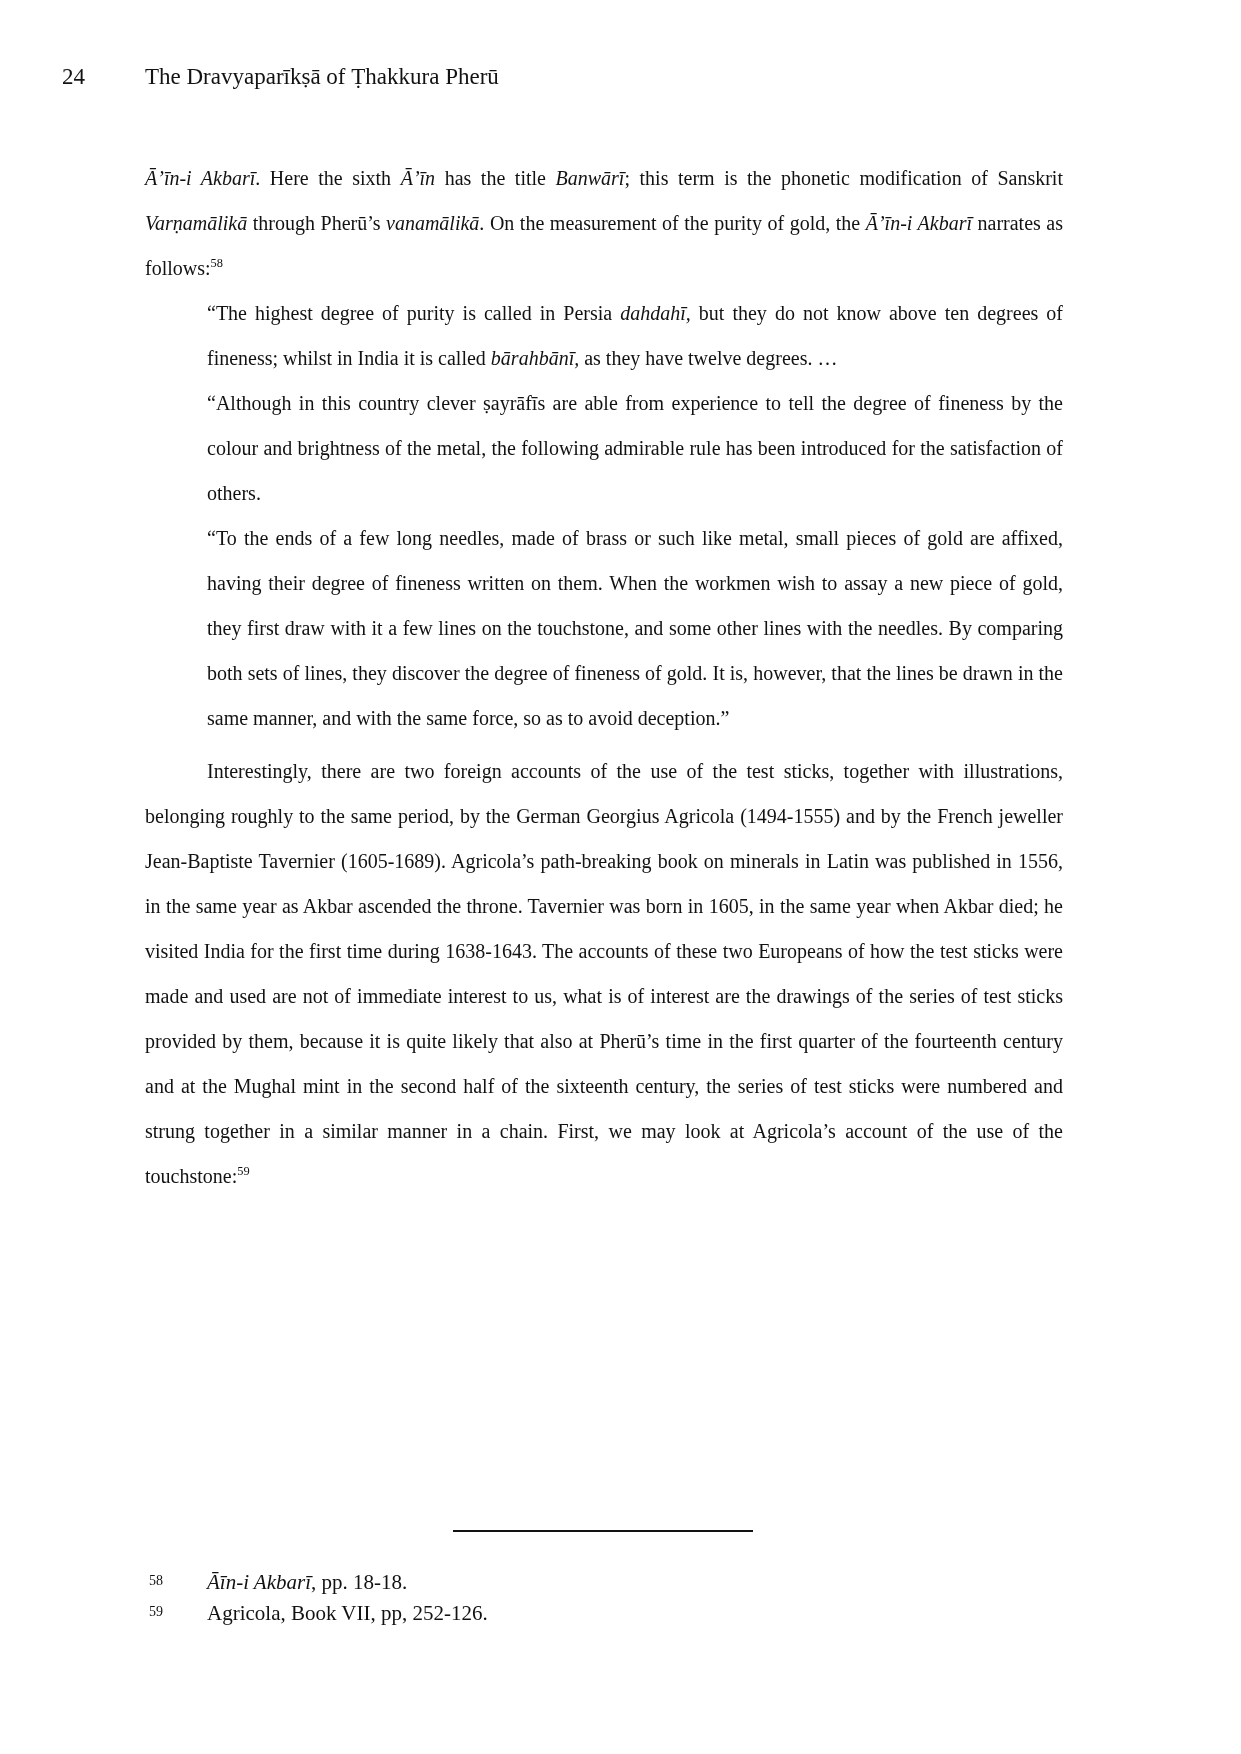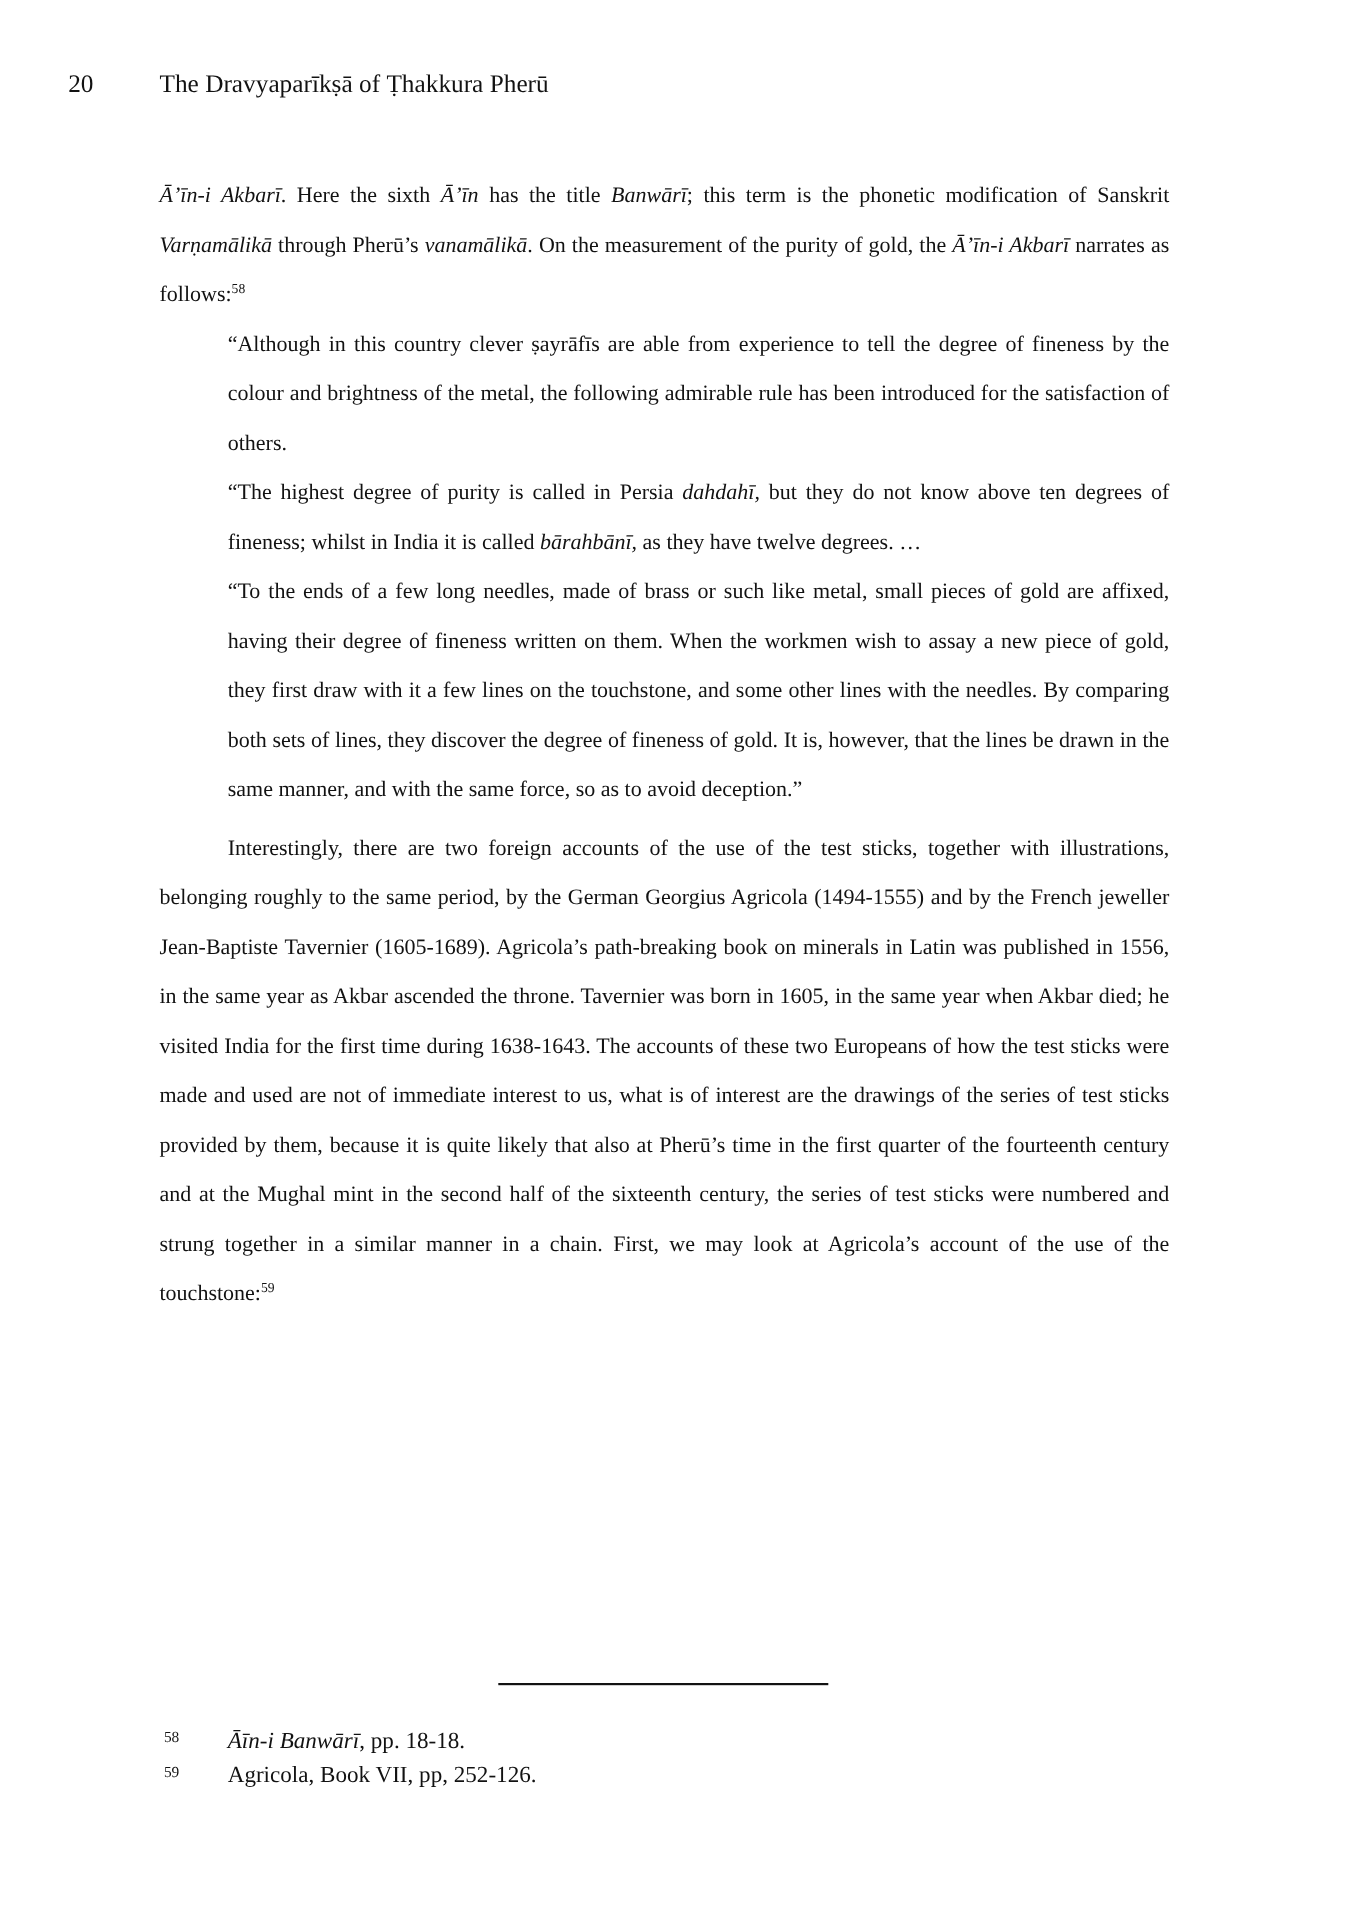--- a/index.html
+++ b/index.html
@@ -95,42 +95,42 @@
     top: -2px;
     font-size: 14px;
   }
 </style>
 </head>
 <body>
 
 <div class="page">
 
   <div class="running-header">
-    <span class="page-number">20</span>
+    <span class="page-number">24</span>
     <span class="header-title">The Dravyaparīkṣā of Ṭhakkura Pherū</span>
   </div>
 
   <div class="body-text">
     <p class="para"><em>Ā’īn-i Akbarī</em><span>. Here the sixth </span><em>Ā’īn</em><span> has the title </span><em>Banwārī</em><span>; this term is the phonetic modification of Sanskrit </span><em>Varṇamālikā</em><span> through Pherū’s </span><em>vanamālikā</em><span>. On the measurement of the purity of gold, the </span><em>Ā’īn-i Akbarī</em><span> narrates as follows:</span><sup class="fnref">58</sup></p>
 
     <div class="blockquote">
+      <p class="para"><span>“The highest degree of purity is called in Persia </span><em>dahdahī,</em><span> but they do not know above ten degrees of fineness; whilst in India it is called </span><em>bārahbānī,</em><span> as they have twelve degrees. …</span></p>
       <p class="para"><span>“Although in this country clever ṣayrāfīs are able from experience to tell the degree of fineness by the colour and brightness of the metal, the following admirable rule has been introduced for the satisfaction of others.</span></p>
-      <p class="para"><span>“The highest degree of purity is called in Persia </span><em>dahdahī,</em><span> but they do not know above ten degrees of fineness; whilst in India it is called </span><em>bārahbānī,</em><span> as they have twelve degrees. …</span></p>
       <p class="para"><span>“To the ends of a few long needles, made of brass or such like metal, small pieces of gold are affixed, having their degree of fineness written on them. When the workmen wish to assay a new piece of gold, they first draw with it a few lines on the touchstone, and some other lines with the needles. By comparing both sets of lines, they discover the degree of fineness of gold. It is, however, that the lines be drawn in the same manner, and with the same force, so as to avoid deception.”</span></p>
     </div>
 
     <p class="para para-indented"><span>Interestingly, there are two foreign accounts of the use of the test sticks, together with illustrations, belonging roughly to the same period, by the German Georgius Agricola (1494-1555) and by the French jeweller Jean-Baptiste Tavernier (1605-1689). Agricola’s path-breaking book on minerals in Latin was published in 1556, in the same year as Akbar ascended the throne. Tavernier was born in 1605, in the same year when Akbar died; he visited India for the first time during 1638-1643. The accounts of these two Europeans of how the test sticks were made and used are not of immediate interest to us, what is of interest are the drawings of the series of test sticks provided by them, because it is quite likely that also at Pherū’s time in the first quarter of the fourteenth century and at the Mughal mint in the second half of the sixteenth century, the series of test sticks were numbered and strung together in a similar manner in a chain. First, we may look at Agricola’s account of the use of the touchstone:</span><sup class="fnref">59</sup></p>
   </div>
 
   <div class="footnote-sep"></div>
 
   <div class="footnotes">
     <div class="footnote">
       <span class="fn-num">58</span>
-      <span class="fn-text"><em>Āīn-i Banwārī</em><span>, pp. 18-18.</span></span>
+      <span class="fn-text"><em>Āīn-i Akbarī</em><span>, pp. 18-18.</span></span>
     </div>
     <div class="footnote">
       <span class="fn-num">59</span>
       <span class="fn-text"><span>Agricola, Book VII, pp, 252-126.</span></span>
     </div>
   </div>
 
 </div>
 
 </body></html>

